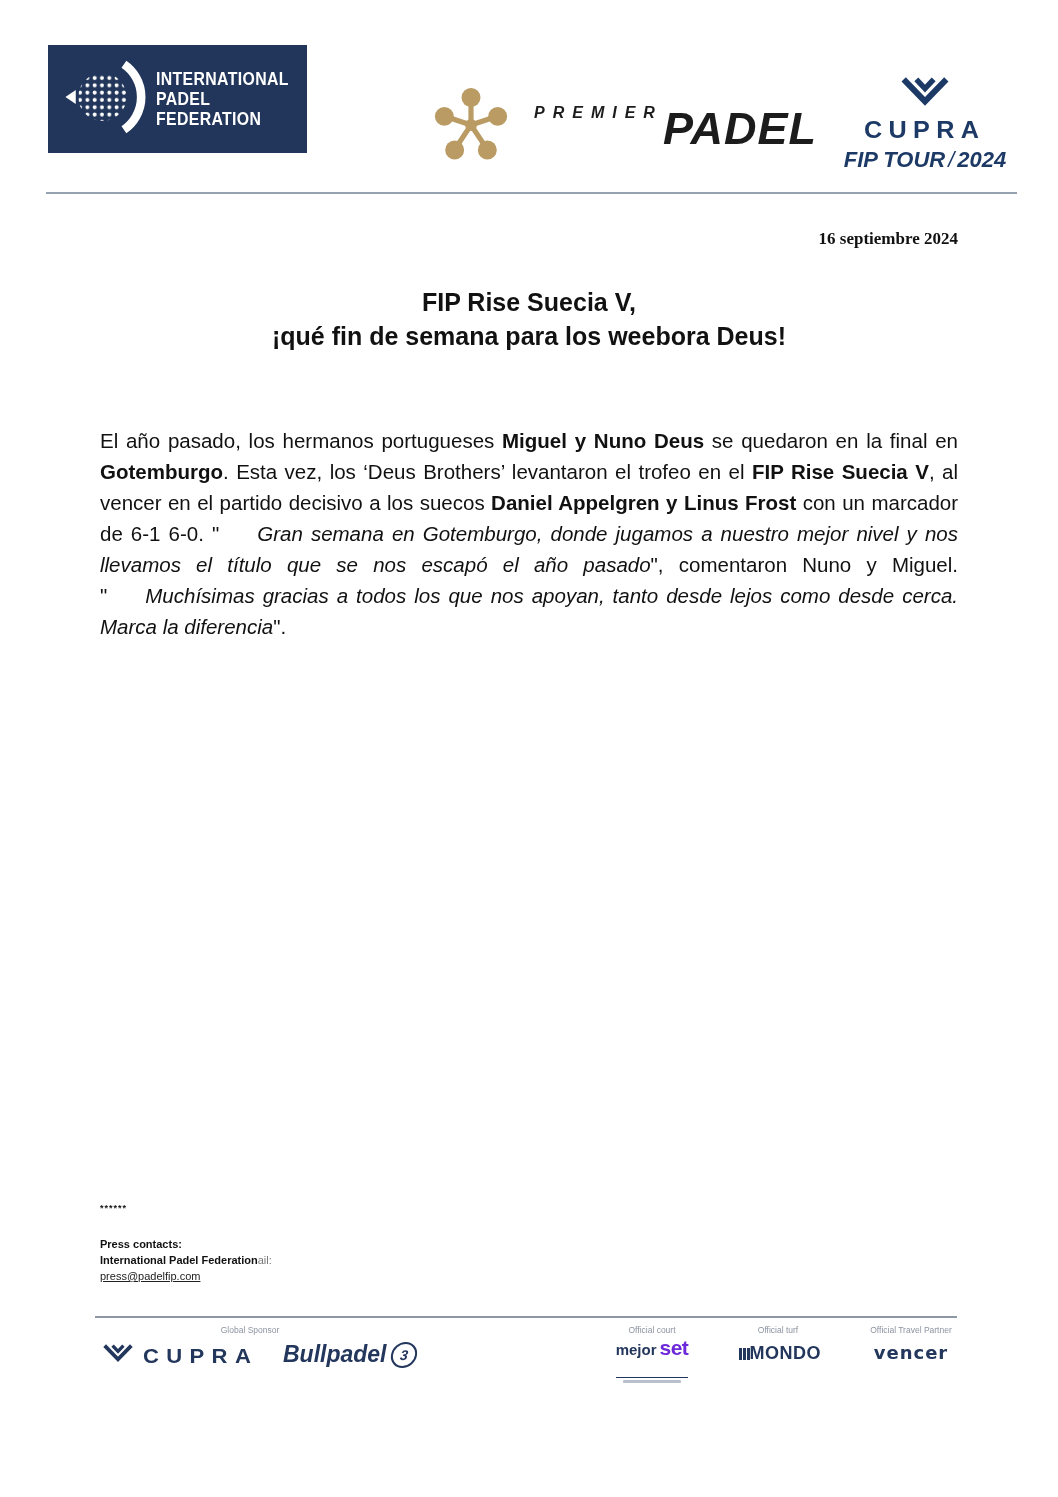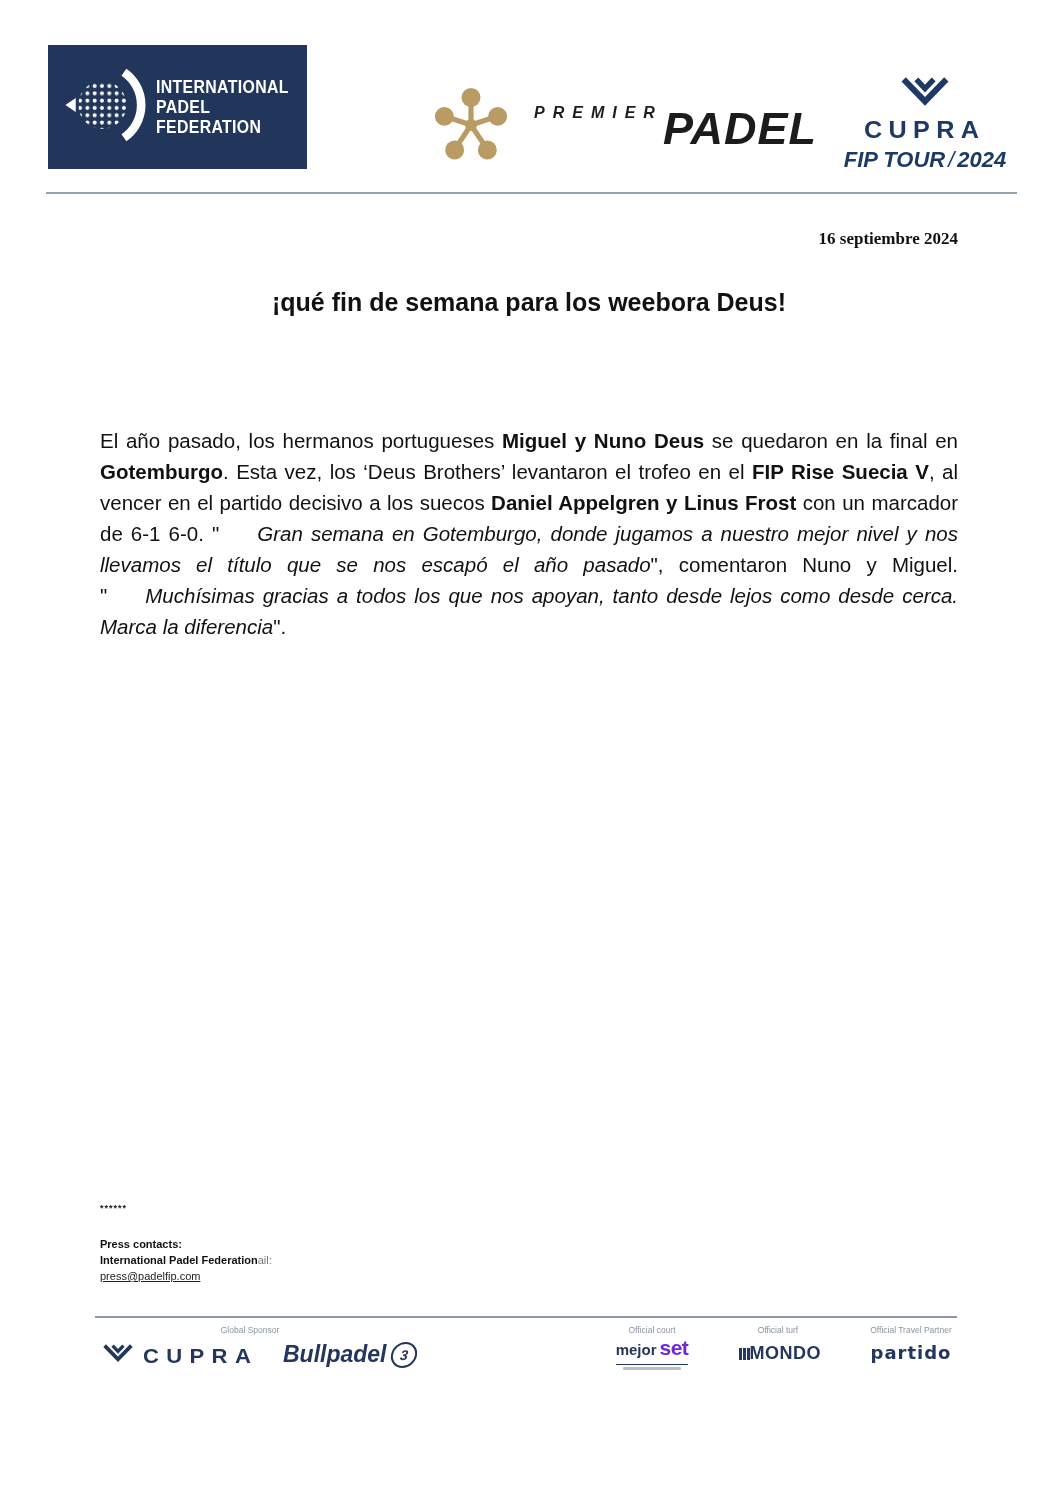--- a/index.html
+++ b/index.html
@@ -7,21 +7,21 @@
     position:relative;
     width:1058px;height:1497px;
     margin:0 auto;
     background:#ffffff;
     font-family:"Liberation Sans", sans-serif;
     color:#1a1a1a;
     overflow:hidden;
   }
   
   .ipf-box{
-    position:absolute;left:48px;top:45px;width:259px;height:124px;
+    position:absolute;left:48px;top:45px;width:259px;height:108px;
     background:#21365a;display:flex;align-items:center;justify-content:flex-start;
     padding-left:14px;box-sizing:border-box;gap:8px;
   }
   .ipf-text{color:#fff;font-weight:bold;font-size:18px;line-height:20px;
     letter-spacing:.4px;transform:scaleX(.88);transform-origin:left center;}
   .premier{position:absolute;left:428px;top:82px;display:flex;align-items:center;gap:14px;}
   .premier-text{display:flex;flex-direction:row;align-items:flex-start;}
   .premier-top{font-style:italic;font-weight:bold;font-size:16px;letter-spacing:8px;color:#1c1c1c;margin-left:6px;}
   .premier-bottom{font-style:italic;font-weight:900;font-size:45px;letter-spacing:1px;color:#1c1c1c;margin-top:2px;line-height:1;}
   .cupratour{position:absolute;left:835px;top:76px;width:180px;display:flex;flex-direction:column;align-items:center;color:#1d3a66;}
@@ -49,21 +49,21 @@
   .footer-rule{position:absolute;left:95px;top:1316px;width:862px;height:1.5px;background:#8e97a6;}
   .sp-label{position:absolute;top:1325px;font-size:8.5px;color:#8c93a0;text-align:center;}
   .sp-cupra{position:absolute;left:103px;top:1343px;display:flex;align-items:center;gap:10px;}
   .sp-cupra-name{font-weight:bold;font-size:21px;letter-spacing:7px;color:#23365c;transform:scaleX(1.05);transform-origin:left;}
   .sp-bull{position:absolute;left:283px;top:1341px;display:flex;align-items:center;gap:4px;}
   .sp-bull-name{font-style:italic;font-weight:900;font-size:23px;color:#23365c;letter-spacing:0;}
   .sp-bull-badge{width:22px;height:22px;border:2.5px solid #23365c;border-radius:50%;
     display:flex;align-items:center;justify-content:center;font-style:italic;font-weight:900;
     font-size:14px;color:#23365c;transform:skewX(-8deg);}
   .sp-mejor{position:absolute;left:600px;top:1336px;width:104px;display:flex;flex-direction:column;align-items:center;}
-  .sp-mejor-row{display:flex;align-items:baseline;gap:3px;border-bottom:1.5px solid #23365c;padding-bottom:4px;}
+  .sp-mejor-row{display:flex;align-items:baseline;gap:3px;border-bottom:1.5px solid #23365c;padding-bottom:17px;}
   .sp-mejor-1{font-size:15px;font-weight:600;color:#23365c;}
   .sp-mejor-2{font-size:21px;font-weight:800;letter-spacing:-.5px;color:#6d28d9;}
   .sp-mejor-tag{width:58px;height:3px;background:#b9c0cc;margin-top:2px;border-radius:1px;}
   .sp-mondo{position:absolute;left:728px;top:1343px;width:104px;display:flex;align-items:center;justify-content:center;}
   .mondo-bars{display:flex;gap:1.5px;}
   .mondo-bars i{display:block;width:2.5px;height:12px;background:#23365c;}
   .sp-mondo-name{font-weight:800;font-size:18px;letter-spacing:.5px;color:#23365c;}
   .sp-weebora{position:absolute;left:856px;top:1342px;width:110px;text-align:center;
     font-family:"DejaVu Sans", sans-serif;font-weight:bold;font-size:18px;letter-spacing:1px;color:#23365c;}
 </style>
@@ -127,20 +127,21 @@
     <span class="cupratour-sub">
       <span>FIP TOUR</span><span class="sep">/</span><span>2024</span>
     </span>
   </div>
 
   <div class="header-rule"></div>
 
   <div class="date">16 septiembre 2024</div>
 
   <div class="title">
+    <div>FIP Rise Suecia V,</div>
     <div>¡qué fin de semana para los weebora Deus!</div>
   </div>
 
   <p class="body-par"><span>El año pasado, los hermanos portugueses </span><span class="rt-bold">Miguel y Nuno Deus</span><span> se quedaron en la final en </span><span class="rt-bold">Gotemburgo</span><span>. Esta vez, los ‘Deus Brothers’ levantaron el trofeo en el </span><span class="rt-bold">FIP Rise Suecia V</span><span>, al vencer en el partido decisivo a los suecos </span><span class="rt-bold">Daniel Appelgren y Linus Frost</span><span> con un marcador de 6-1 6-0. "</span><span class="rt-italic">Gran semana en Gotemburgo, donde jugamos a nuestro mejor nivel y nos llevamos el título que se nos escapó el año pasado</span><span>", comentaron Nuno y Miguel. "</span><span class="rt-italic">Muchísimas gracias a todos los que nos apoyan, tanto desde lejos como desde cerca. Marca la diferencia</span><span>".</span></p>
 
   <div class="contacts">
     <div class="stars">******</div>
     <div class="c-bold">Press contacts:</div>
     <div><span class="c-bold">International Padel Federation</span><span class="c-rest">ail:</span></div>
     <div><a class="email">press@padelfip.com</a></div>
@@ -178,15 +179,15 @@
 
   <div class="sp-mondo">
     <span class="mondo-bars">
         <i></i>
         <i></i>
         <i></i>
       </span>
     <span class="sp-mondo-name">MONDO</span>
   </div>
 
-  <div class="sp-weebora">partido</div>
+  <div class="sp-weebora">vencer</div>
 
 </div>
 
 </body></html>

